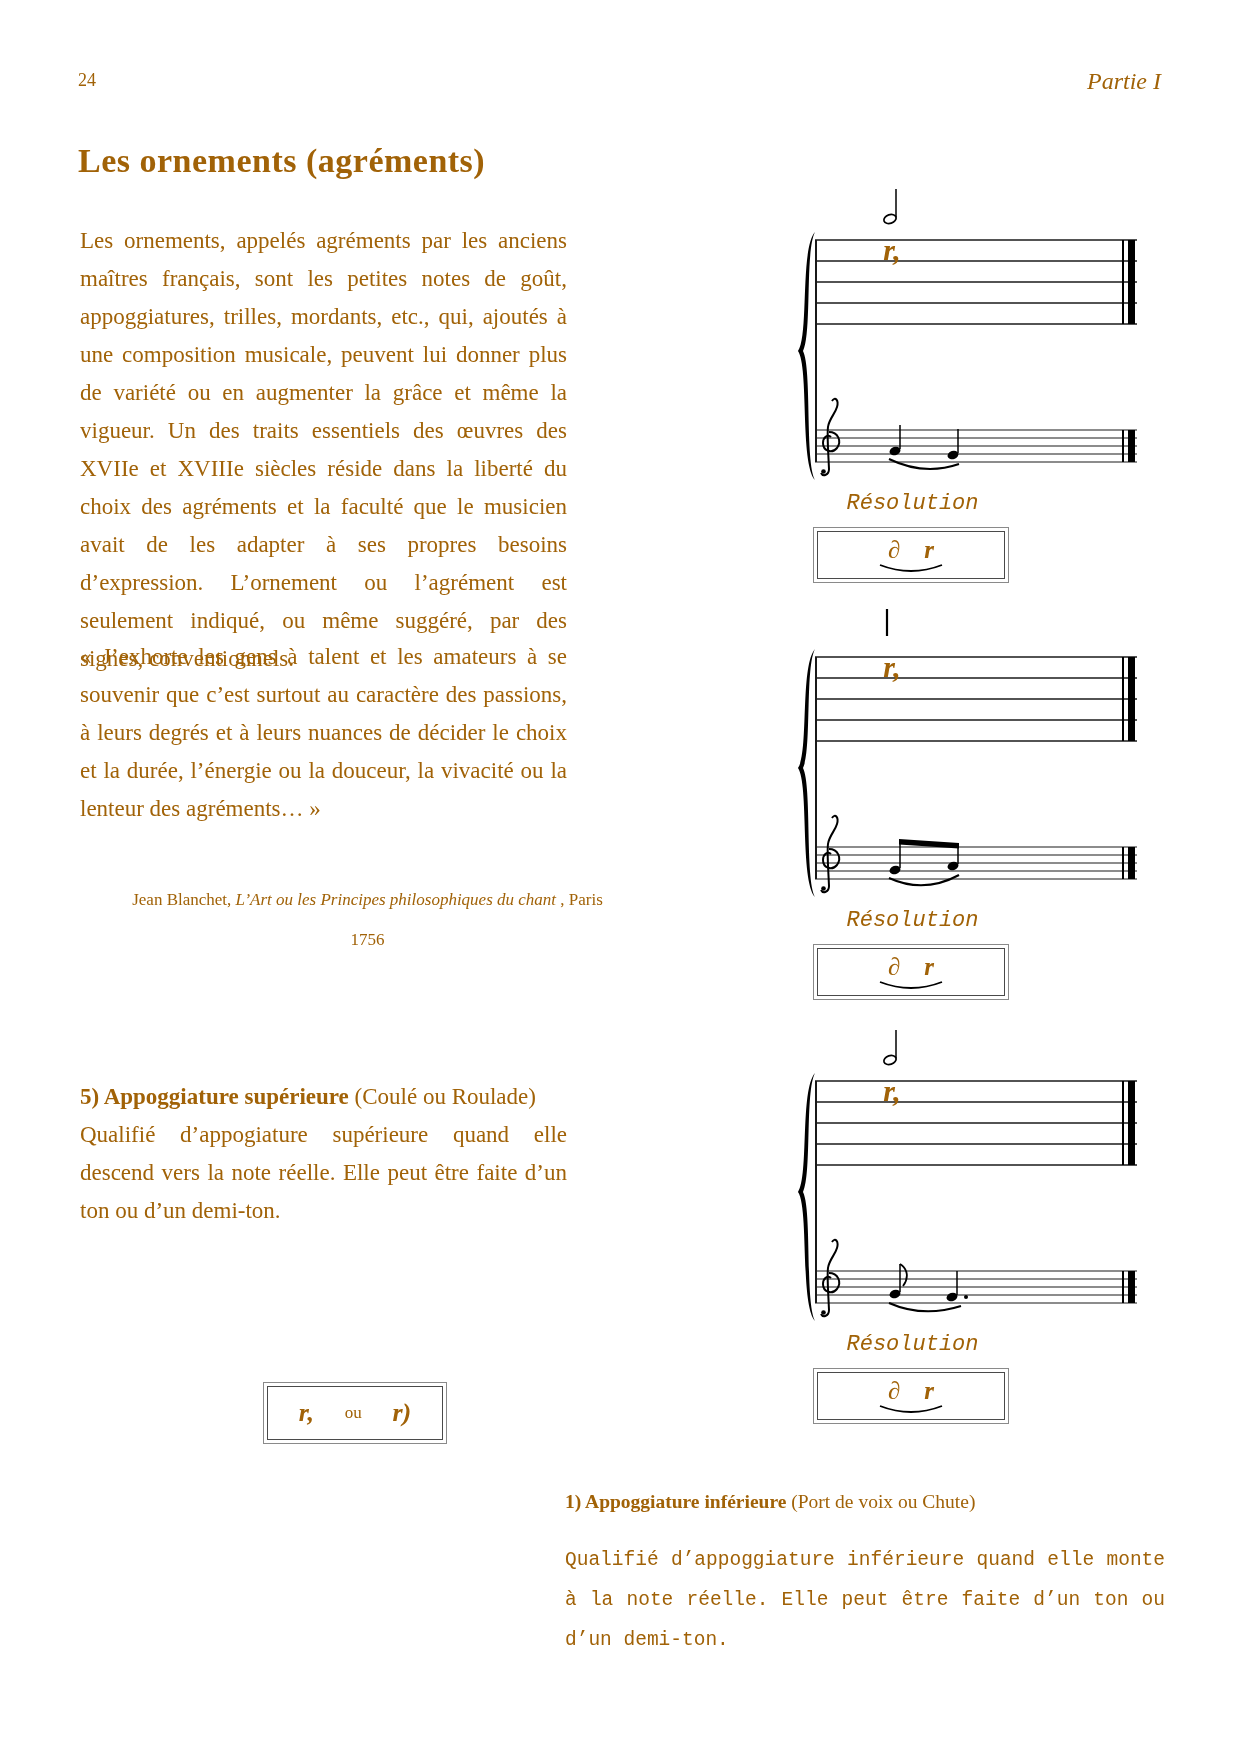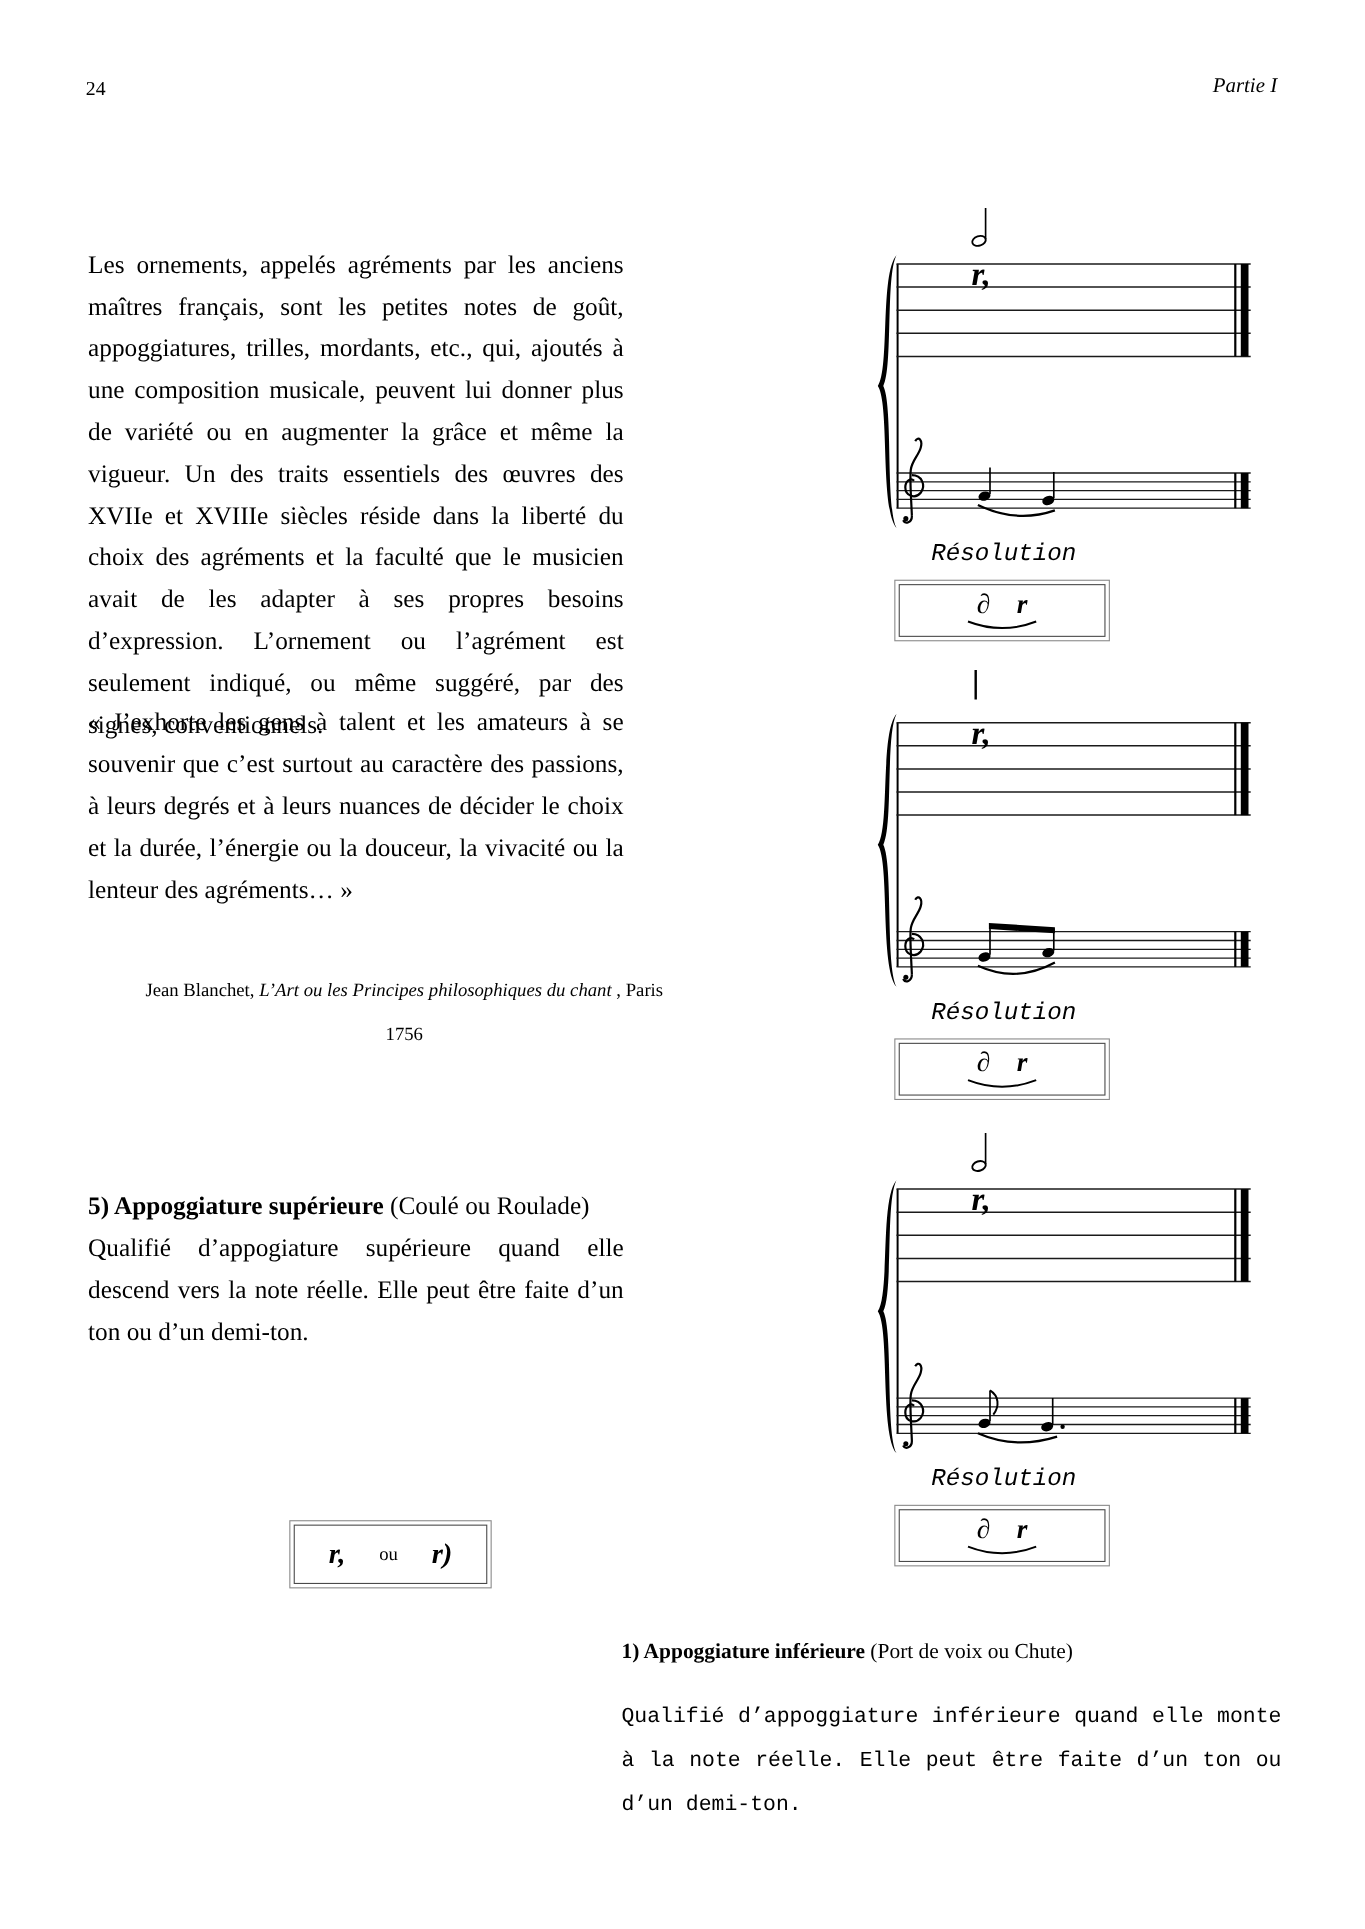--- a/index.html
+++ b/index.html
@@ -1,24 +1,24 @@
 <!DOCTYPE html>
 <html><head>
 <meta charset="utf-8">
 <style>
   html,body { margin:0; padding:0; background:#e8e8e8; }
   .page {
     position:relative; width:1241px; height:1754px; margin:0 auto;
-    background:#ffffff; color:#000000;
+    background:#ffffff; color:#a16207;
     font-family:"Liberation Serif","DejaVu Serif",serif;
     overflow:hidden;
   }
   .abs { position:absolute; }
   .pagenum { left:78px; top:70px; font-size:18px; }
-  .partlabel { right:80px; top:68px; font-size:19px; font-style:italic; }
+  .partlabel { right:80px; top:68px; font-size:24px; font-style:italic; }
   .title { left:78px; top:142px; font-size:34px; font-weight:bold; letter-spacing:0.5px; }
   .body-col { left:80px; width:487px; font-size:23px; line-height:38px; text-align:justify; }
   .p1 { top:222px; }
   .pquote { top:638px; }
   .attribution { left:115px; top:880px; width:505px; text-align:center; font-size:17px; line-height:40px; }
   .attribution .work { font-style:italic; }
   .sec1 { top:1078px; }
   .sec-heading b { font-weight:bold; }
   .notation-label { left:263px; top:1384px; width:184px; text-align:center; font-style:italic; font-size:23px; }
   .dbox { border:1px solid #8a8a8a; padding:3px; background:#fff; }
@@ -44,20 +44,21 @@
   .sec2 p { margin:0; }
   p { margin:0; }
 </style>
 </head>
 <body>
 
 <div class="page">
 
   <div class="abs pagenum">24</div>
   <div class="abs partlabel">Partie I</div>
+  <h1 class="abs title" style="margin:0;">Les ornements (agréments)</h1>
 
   <p class="abs body-col p1">Les ornements, appelés agréments par les anciens maîtres français, sont les petites notes de goût, appoggiatures, trilles, mordants, etc., qui, ajoutés à une composition musicale, peuvent lui donner plus de variété ou en augmenter la grâce et même la vigueur. Un des traits essentiels des œuvres des XVIIe et XVIIIe siècles réside dans la liberté du choix des agréments et la faculté que le musicien avait de les adapter à ses propres besoins d’expression. L’ornement ou l’agrément  est seulement indiqué, ou même suggéré, par des signes, conventionnels.</p>
 
   <p class="abs body-col pquote">« J’exhorte les gens à talent et les amateurs à se souvenir que c’est surtout au caractère des passions, à leurs degrés et à leurs nuances de décider le choix et la durée, l’énergie ou la douceur, la vivacité ou la lenteur des agréments… »</p>
 
   <div class="abs attribution">
     <span>Jean Blanchet, </span><span class="work">L’Art ou les Principes philosophiques du chant</span><span> , Paris 1756</span>
   </div>
 
   <div class="abs body-col sec1">

